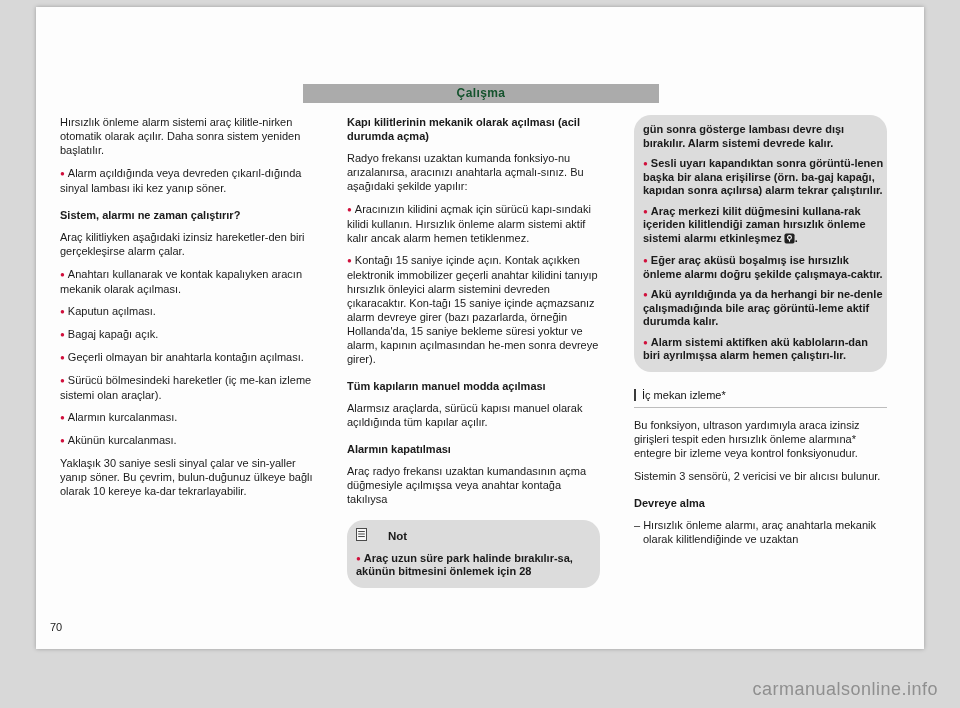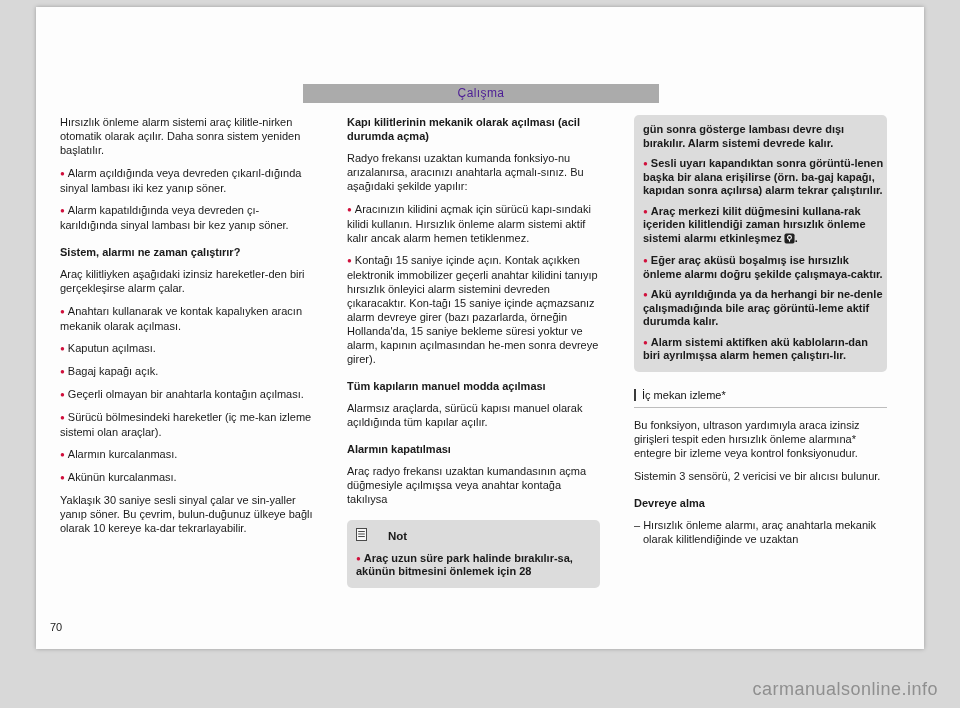--- a/index.html
+++ b/index.html
@@ -16,22 +16,22 @@
     left:36px; top:7px;
     width:888px; height:642px;
     background:#fdfdfd;
     box-shadow:0 0 4px rgba(0,0,0,.28);
   }
   .chapter-bar {
     position:absolute;
     left:267px; top:77px;
     width:356px; height:19px;
     background:var(--bar-bg,#ababab);
-    color:#4c1d95;
-    font-size:12px; font-weight:normal;
+    color:#14532d;
+    font-size:12px; font-weight:bold;
     line-height:19px; text-align:center;
     letter-spacing:.4px;
   }
   .columns {
     position:absolute;
     left:24px; top:108px;
     width:830px;
     display:flex; gap:34px;
     font-size:11px; line-height:14px;
   }
@@ -41,21 +41,21 @@
   p.item { margin:0 0 8px 0; }
   .bullet {
     color:var(--accent,#d0103c);
     font-size:8px;
     vertical-align:1px;
     margin-right:3px;
   }
   .subhead { font-weight:bold; margin:13px 0 8px 0; }
   .note-box {
     background:var(--note-bg,#dcdcdc);
-    border-radius:5px;
+    border-radius:17px;
     padding:8px 0 9px 9px;
     margin-top:14px;
     line-height:13.5px;
   }
   .note-box p.item, .note-box p.body { font-weight:bold; margin-bottom:7px; }
   .note-box p:last-child { margin-bottom:0; }
   .note-header {
     display:flex; align-items:center; gap:21px;
     font-weight:bold; font-size:11.5px;
     margin-bottom:7px;
@@ -104,21 +104,20 @@
   <div class="chapter-bar">
     <span>Çalışma</span>
   </div>
 
   <div class="columns">
 
     <div class="col">
       <p class="body">Hırsızlık önleme alarm sistemi araç kilitle-nirken otomatik olarak açılır. Daha sonra sistem yeniden başlatılır.</p>
 
       <p class="item"><span class="bullet">●</span><span>Alarm açıldığında veya devreden çıkarıl-dığında sinyal lambası iki kez yanıp söner.</span></p>
-      <p class="item"><span class="bullet">●</span><span>Alarm kapatıldığında veya devreden çı-karıldığında sinyal lambası bir kez yanıp söner.</span></p>
 
       <p class="subhead">Sistem, alarmı ne zaman çalıştırır?</p>
       <p class="body">Araç kilitliyken aşağıdaki izinsiz hareketler-den biri gerçekleşirse alarm çalar.</p>
 
       <p class="item"><span class="bullet">●</span><span>Anahtarı kullanarak ve kontak kapalıyken aracın mekanik olarak açılması.</span></p>
       <p class="item"><span class="bullet">●</span><span>Kaputun açılması.</span></p>
       <p class="item"><span class="bullet">●</span><span>Bagaj kapağı açık.</span></p>
       <p class="item"><span class="bullet">●</span><span>Geçerli olmayan bir anahtarla kontağın açılması.</span></p>
       <p class="item"><span class="bullet">●</span><span>Sürücü bölmesindeki hareketler (iç me-kan izleme sistemi olan araçlar).</span></p>
       <p class="item"><span class="bullet">●</span><span>Alarmın kurcalanması.</span></p>

